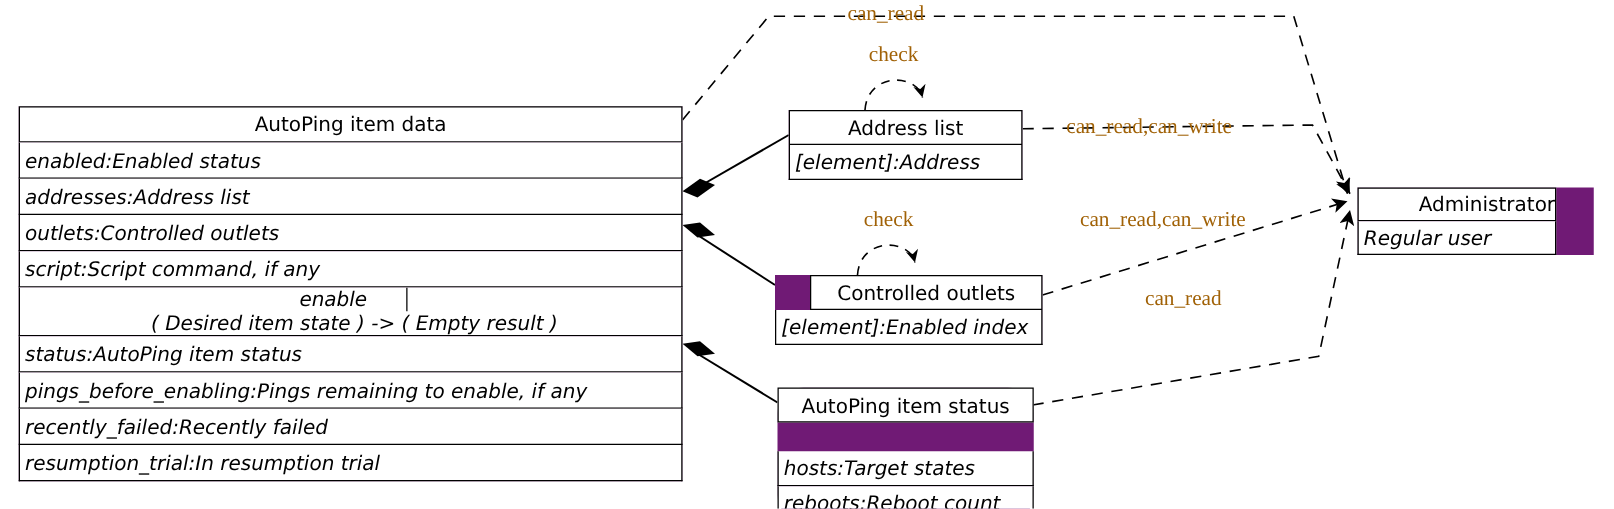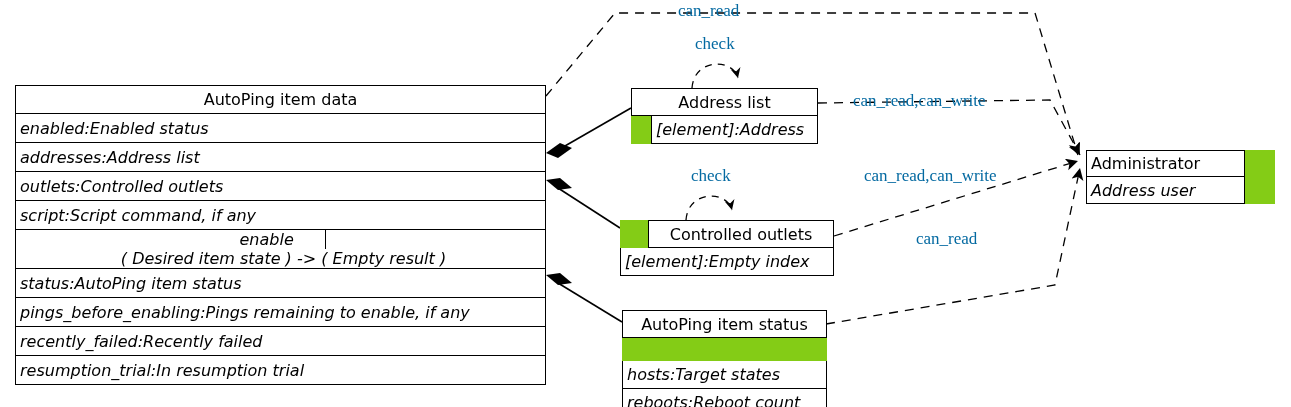--- a/index.html
+++ b/index.html
@@ -19,21 +19,21 @@
     position: absolute;
     left: 0;
     top: 0;
     width: 1291px;
     height: 407px;
     pointer-events: none;
   }
   .uml-box {
     position: absolute;
     box-sizing: border-box;
-    background: #84cc16;
+    background: #701a75;
   }
   .uml-row {
     box-sizing: border-box;
     border: 1px solid #000000;
     background: #ffffff;
     display: flex;
     align-items: center;
     white-space: nowrap;
     overflow: hidden;
   }
@@ -65,21 +65,21 @@
   .op-sig {
     box-sizing: border-box;
     display: flex;
     align-items: center;
     padding-left: 6px;
     height: 100%;
   }
   .edge-label {
     position: absolute;
     font-family: "Liberation Serif", "DejaVu Serif", serif;
-    color: #0369a1;
+    color: #a16207;
     white-space: nowrap;
     background: transparent;
   }
 </style>
 </head>
 <body>
 
 <div id="canvas">
 
   <svg class="edges" viewBox="0 0 1291 407">
@@ -167,52 +167,52 @@
     </div>
     <div class="uml-row row-attr" style="height:29px;">
       <span class="cell-text">resumption_trial:In resumption trial</span>
     </div>
   </div>
 
   <div class="uml-box" style="left:631px; top:88px; width:187px;">
     <div class="uml-row row-title" style="height:28px;">
       <span class="cell-text">Address list</span>
     </div>
-    <div class="uml-row row-attr" style="height:28px;margin-left:20px;">
+    <div class="uml-row row-attr" style="height:28px;">
       <span class="cell-text">[element]:Address</span>
     </div>
   </div>
 
   <div class="uml-box" style="left:620px; top:220px; width:214px;">
     <div class="uml-row row-title" style="height:28px;margin-left:28px;">
       <span class="cell-text">Controlled outlets</span>
     </div>
     <div class="uml-row row-attr" style="height:28px;">
-      <span class="cell-text">[element]:Empty index</span>
+      <span class="cell-text">[element]:Enabled index</span>
     </div>
   </div>
 
   <div class="uml-box" style="left:622px; top:310px; width:205px;border-radius:21px;">
     <div class="uml-row row-title" style="height:28px;">
       <span class="cell-text">AutoPing item status</span>
     </div>
     <div class="uml-row row-attr" style="height:28px;margin-top:23px;">
       <span class="cell-text">hosts:Target states</span>
     </div>
     <div class="uml-row row-attr" style="height:28px;">
       <span class="cell-text">reboots:Reboot count</span>
     </div>
   </div>
 
   <div class="uml-box" style="left:1086px; top:150px; width:189px;">
+    <div class="uml-row row-attr" style="height:27px; width:159px;padding-left:44px;">
+      <span class="cell-text">Administrator</span>
+    </div>
     <div class="uml-row row-attr" style="height:27px; width:159px;">
-      <span class="cell-text">Administrator</span>
-    </div>
-    <div class="uml-row row-attr" style="height:27px; width:159px;">
-      <span class="cell-text">Address user</span>
+      <span class="cell-text">Regular user</span>
     </div>
   </div>
 
   <div class="edge-label" style="left:678px; top:1px; font-size:17px;">
     <span>can_read</span>
   </div>
 
   <div class="edge-label" style="left:695px; top:34px; font-size:17px;">
     <span>check</span>
   </div>

